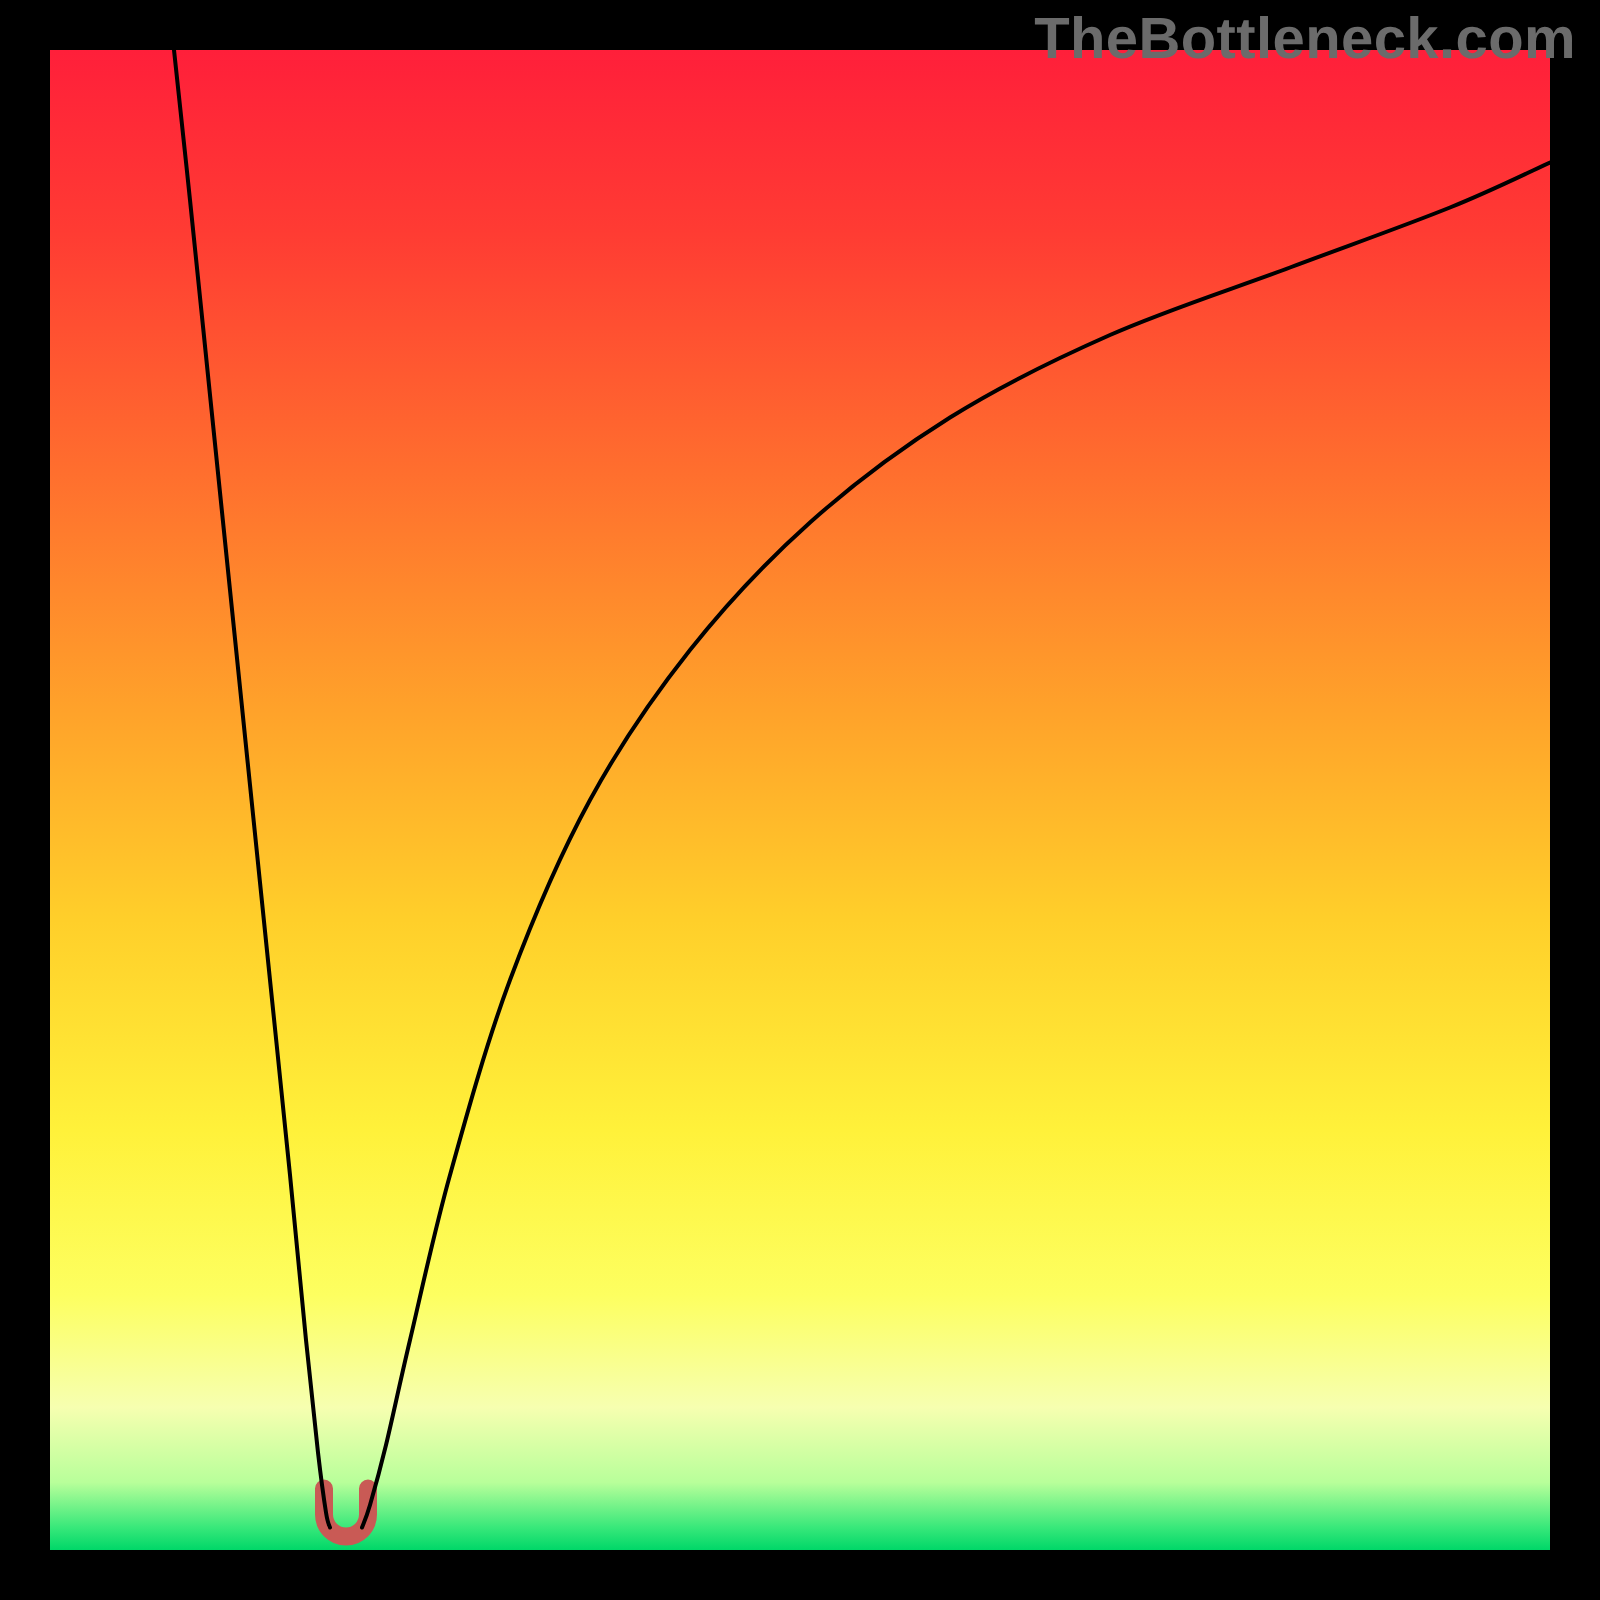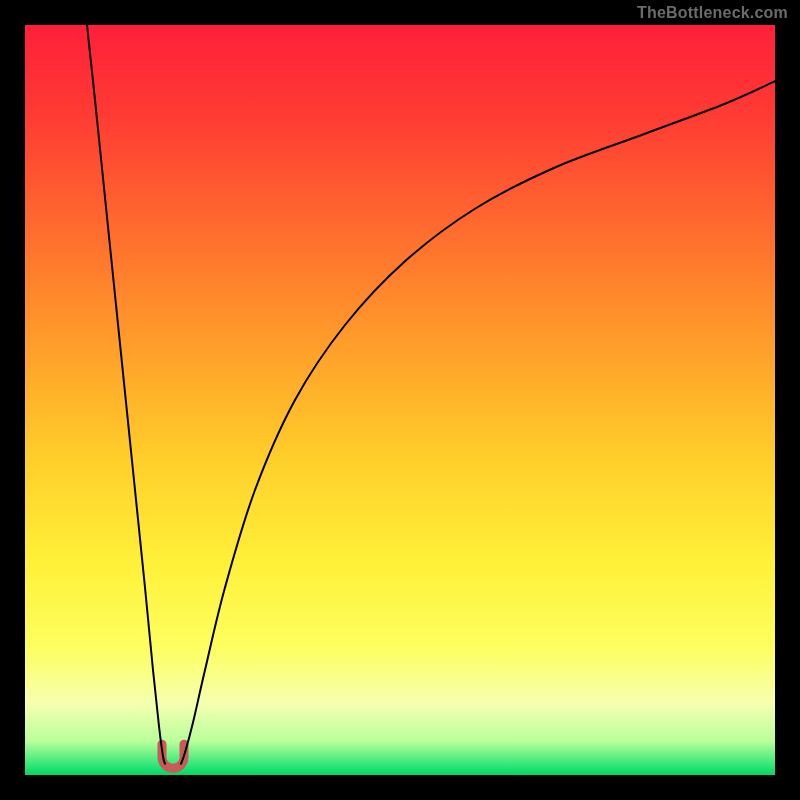--- a/index.html
+++ b/index.html
@@ -42,13 +42,13 @@
         <stop offset="98.5%" stop-color="#38e87a"></stop>
         <stop offset="100%" stop-color="#00d768"></stop>
       </linearGradient>
   </defs>
   <rect id="bg-rect" x="0" y="0" width="750" height="750" fill="url(#bg-grad)"></rect>
   <path id="valley" fill="none" stroke-linecap="round" stroke-linejoin="round" d="M 137 719.25 L 137 732.25 A 11 11 0 0 0 159 732.25 L 159 719.25" stroke="#c95a55" stroke-width="9"></path>
   <path id="curve-left" fill="none" stroke-linecap="round" d="M 62 0 C 63.33 12.50, 67.00 46.25, 70.00 75.00 C 73.00 103.75, 76.67 140.00, 80.00 172.50 C 83.33 205.00, 86.67 237.50, 90.00 270.00 C 93.33 302.50, 96.67 335.00, 100.00 367.50 C 103.33 400.00, 106.67 432.50, 110.00 465.00 C 113.33 497.50, 117.00 532.50, 120.00 562.50 C 123.00 592.50, 125.67 621.88, 128.00 645.00 C 130.33 668.13, 132.33 686.88, 134.00 701.25 C 135.67 715.63, 137.00 725.00, 138.00 731.25 C 139.00 737.50, 139.67 737.50, 140.00 738.75" stroke="#000000" stroke-width="2"></path>
   <path id="curve-right" fill="none" stroke-linecap="round" d="M 156 738.75 C 156.67 736.88, 158.00 734.38, 160.00 727.50 C 162.00 720.63, 164.67 711.25, 168.00 697.50 C 171.33 683.75, 174.67 667.50, 180.00 645.00 C 185.33 622.50, 191.67 592.50, 200.00 562.50 C 208.33 532.50, 218.33 496.25, 230.00 465.00 C 241.67 433.75, 255.00 402.50, 270.00 375.00 C 285.00 347.50, 301.67 323.13, 320.00 300.00 C 338.33 276.88, 358.33 255.62, 380.00 236.25 C 401.67 216.87, 425.00 199.38, 450.00 183.75 C 475.00 168.13, 501.67 155.00, 530.00 142.50 C 558.33 130.00, 591.67 119.38, 620.00 108.75 C 648.33 98.13, 678.33 87.50, 700.00 78.75 C 721.67 70.00, 741.67 60.00, 750.00 56.25" stroke="#000000" stroke-width="2"></path>
 </svg>
 
-<div class="watermark" id="watermark" style="color: rgb(107, 107, 107); font-size: 16px; right: 12px; top: 4px; margin-left: 32px;">TheBottleneck.com</div>
+<div class="watermark" id="watermark" style="color: rgb(107, 107, 107); font-size: 29px; right: 12px; top: 4px; margin-left: 32px;">TheBottleneck.com</div>
 
 </body></html>

